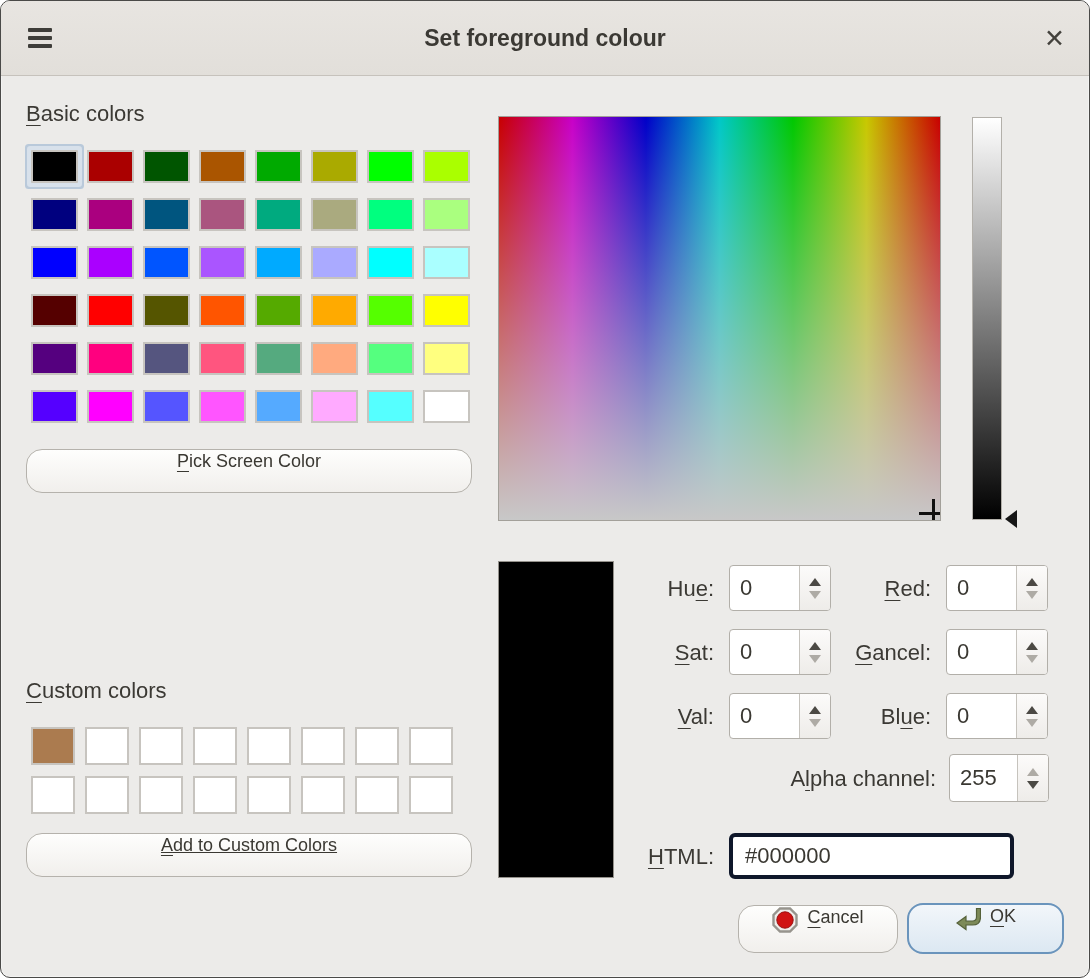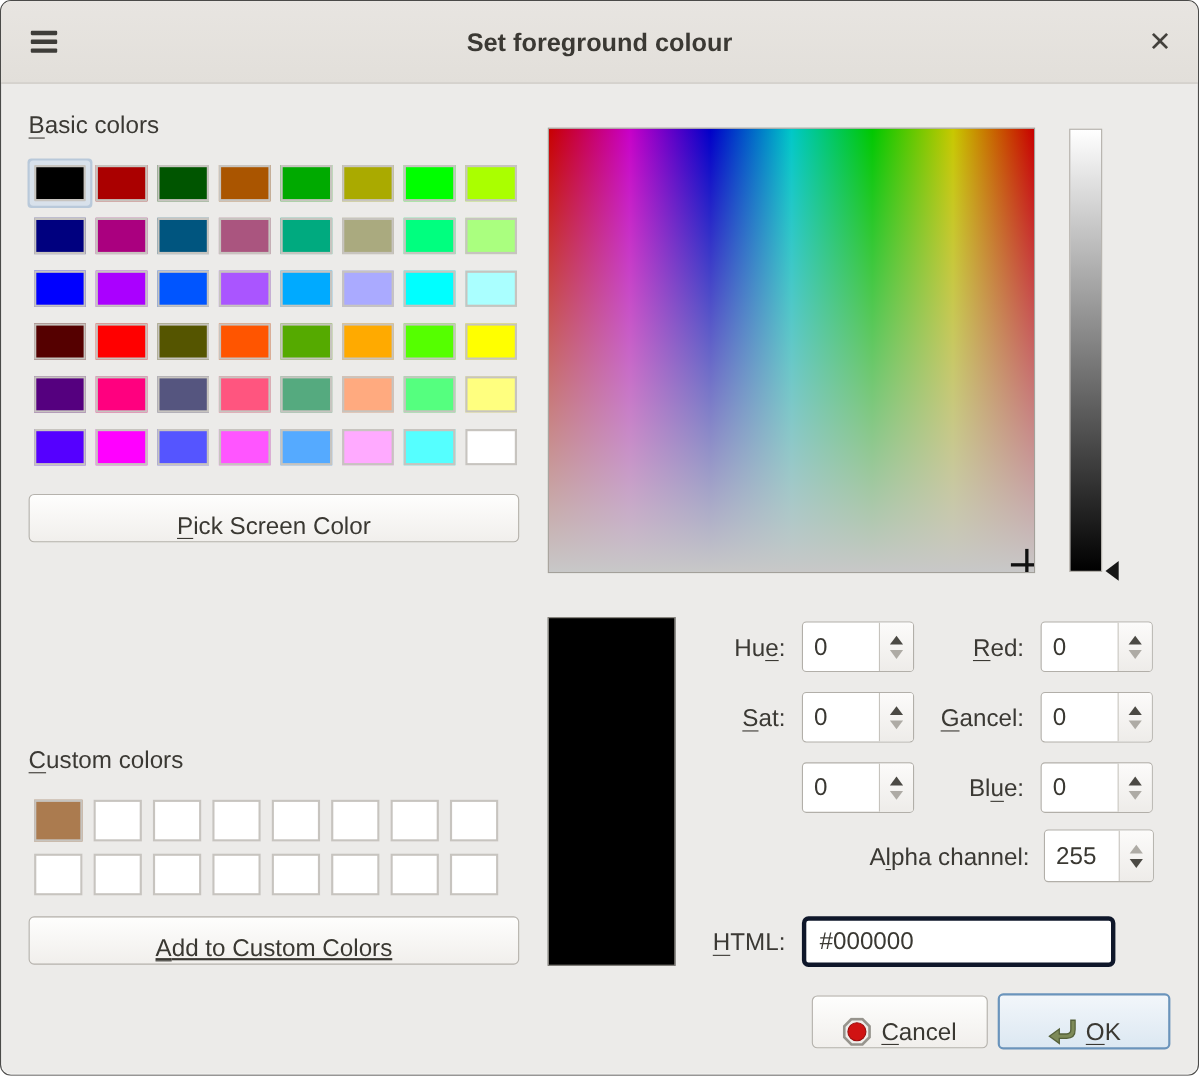--- a/index.html
+++ b/index.html
@@ -10,21 +10,21 @@
   .menu-icon i{display:block;height:4px;background:#3e3d39;border-radius:1px;margin-bottom:4px;}
   .title{position:absolute;left:0;right:0;top:0;height:74px;line-height:74px;text-align:center;font-weight:bold;font-size:23px;color:#3b3934;}
   .close-btn{position:absolute;right:24px;top:0;height:74px;line-height:74px;font-size:25px;color:#43413c;cursor:pointer;}
   .section-label{position:absolute;font-size:22px;color:#3b3934;}
   .mn{text-decoration:underline;text-underline-offset:4px;text-decoration-thickness:1px;}
   .grid{position:absolute;display:grid;}
   .basic-grid{left:30px;top:149px;grid-template-columns:repeat(8,47px);grid-auto-rows:33px;column-gap:9px;row-gap:15px;}
   .custom-grid{left:30px;top:726px;grid-template-columns:repeat(8,44px);grid-auto-rows:38px;column-gap:10px;row-gap:11px;}
   .swatch{box-sizing:border-box;border:2px solid #c7c4bf;cursor:pointer;}
   .swatch.selected{box-shadow:0 0 0 4px #d8e1eb,0 0 0 6px #b9c9da;border-radius:1px;}
-  .btn{position:absolute;box-sizing:border-box;border:1px solid #b5b2ac;border-radius:5px;background:linear-gradient(#fefefd,#f1efec);font-size:22px;color:#3a3832;display:flex;align-items:flex-end;justify-content:center;cursor:pointer;}
+  .btn{position:absolute;box-sizing:border-box;border:1px solid #b5b2ac;border-radius:16px;background:linear-gradient(#fefefd,#f1efec);font-size:18px;color:#3a3832;display:flex;align-items:flex-start;justify-content:center;cursor:pointer;}
   .pick-btn{left:25px;top:448px;width:446px;height:44px;}
   .add-btn{left:25px;top:832px;width:446px;height:44px;text-decoration:underline;}
   .gradient-box{position:absolute;left:497px;top:115px;width:443px;height:405px;border:1px solid #a3a09a;box-sizing:border-box;overflow:hidden;cursor:crosshair;}
   .ch-v{position:absolute;right:5px;bottom:0;width:3px;height:21px;background:#101010;}
   .ch-h{position:absolute;right:0;bottom:5px;width:21px;height:3px;background:#101010;}
   .value-strip{position:absolute;left:971px;top:116px;width:30px;height:403px;border:1px solid #b3b0aa;box-sizing:border-box;cursor:pointer;}
   .value-arrow{position:absolute;left:1004px;top:509px;width:0;height:0;border-top:9px solid transparent;border-bottom:9px solid transparent;border-right:12px solid #161616;cursor:pointer;}
   .preview{position:absolute;left:497px;top:560px;width:116px;height:317px;border:1px solid #94918b;box-sizing:border-box;}
   .fieldlabel{position:absolute;font-size:22px;color:#3b3934;text-align:right;}
   .spinbox{position:absolute;box-sizing:border-box;width:102px;height:46px;background:#ffffff;border:1px solid #b2afa9;border-radius:4px;display:flex;overflow:hidden;}
@@ -152,20 +152,21 @@
 
   <div class="fieldlabel" style="left:540px;top:639px;width:173px;"><span></span><span class="mn">S</span><span>at:</span></div>
   <div class="spinbox" style="left:728px;top:628px;">
     <div class="spin-val">0</div>
     <div class="spin-btns">
         <div class="arr-up"></div>
         <div class="arr-down disabled"></div>
       </div>
   </div>
 
+  <div class="fieldlabel" style="left:540px;top:703px;width:173px;"><span></span><span class="mn">V</span><span>al:</span></div>
   <div class="spinbox" style="left:728px;top:692px;">
     <div class="spin-val">0</div>
     <div class="spin-btns">
         <div class="arr-up"></div>
         <div class="arr-down disabled"></div>
       </div>
   </div>
 
   <div class="fieldlabel" style="left:770px;top:575px;width:160px;"><span></span><span class="mn">R</span><span>ed:</span></div>
   <div class="spinbox" style="left:945px;top:564px;">

